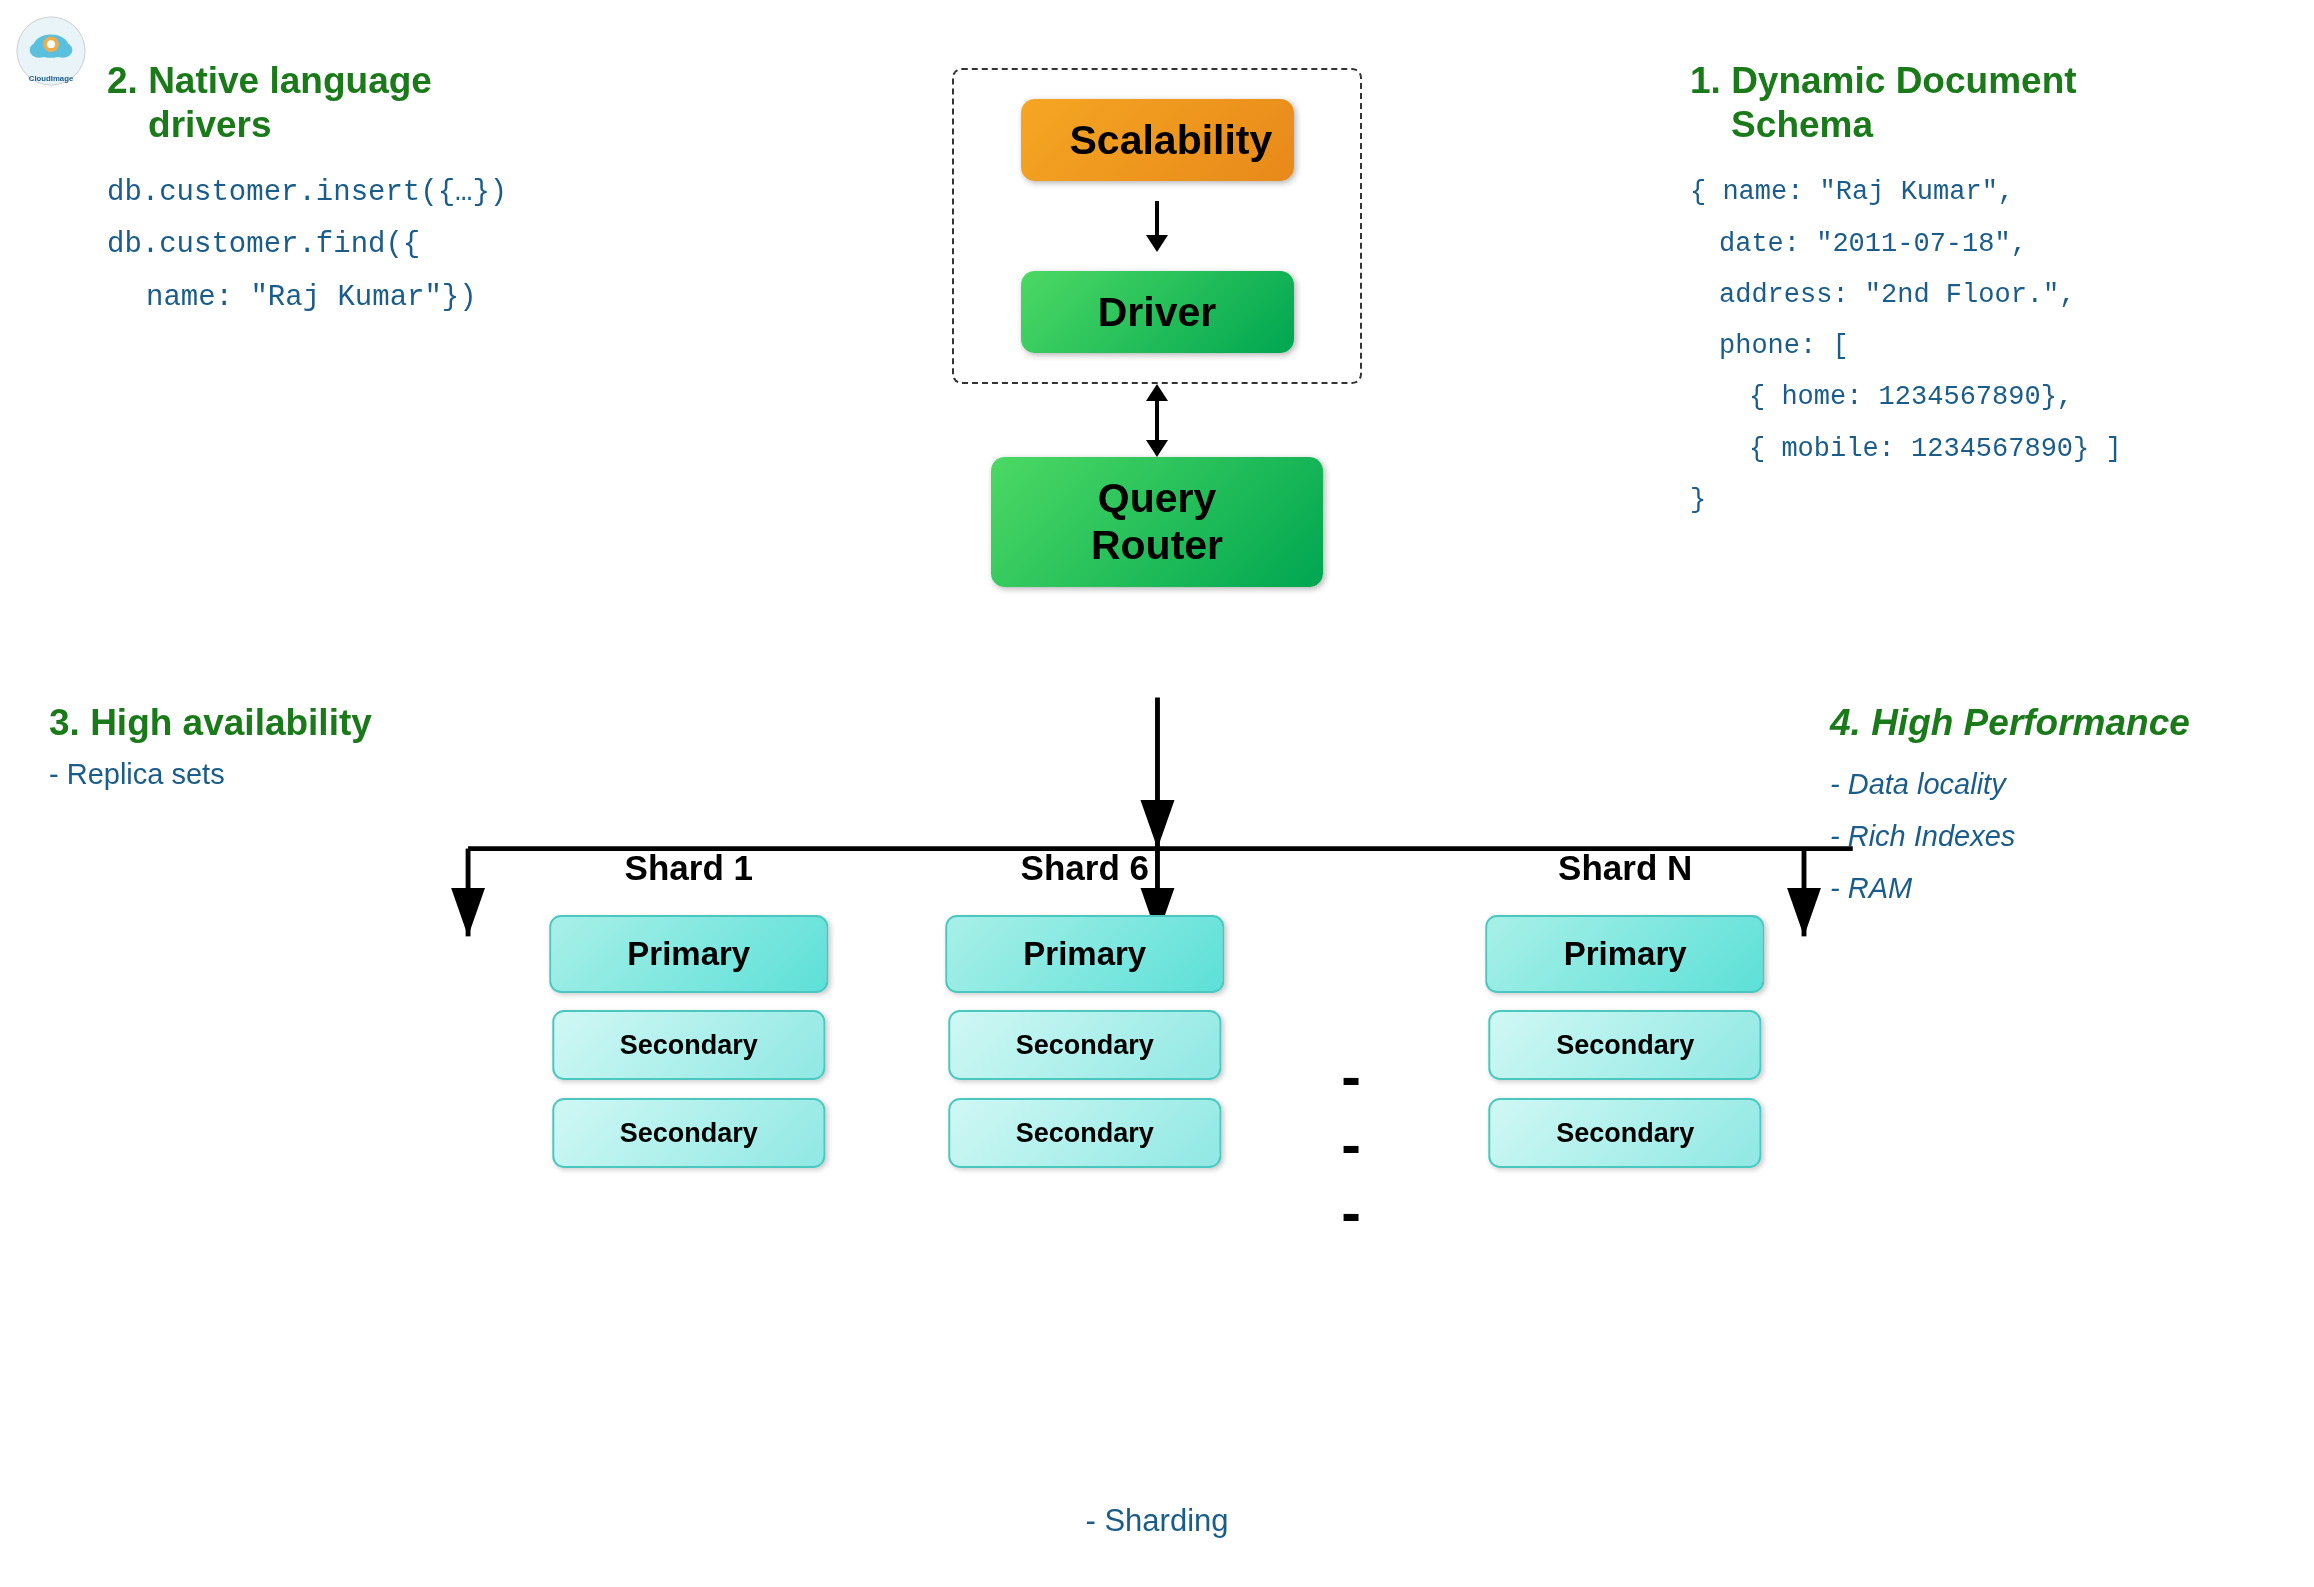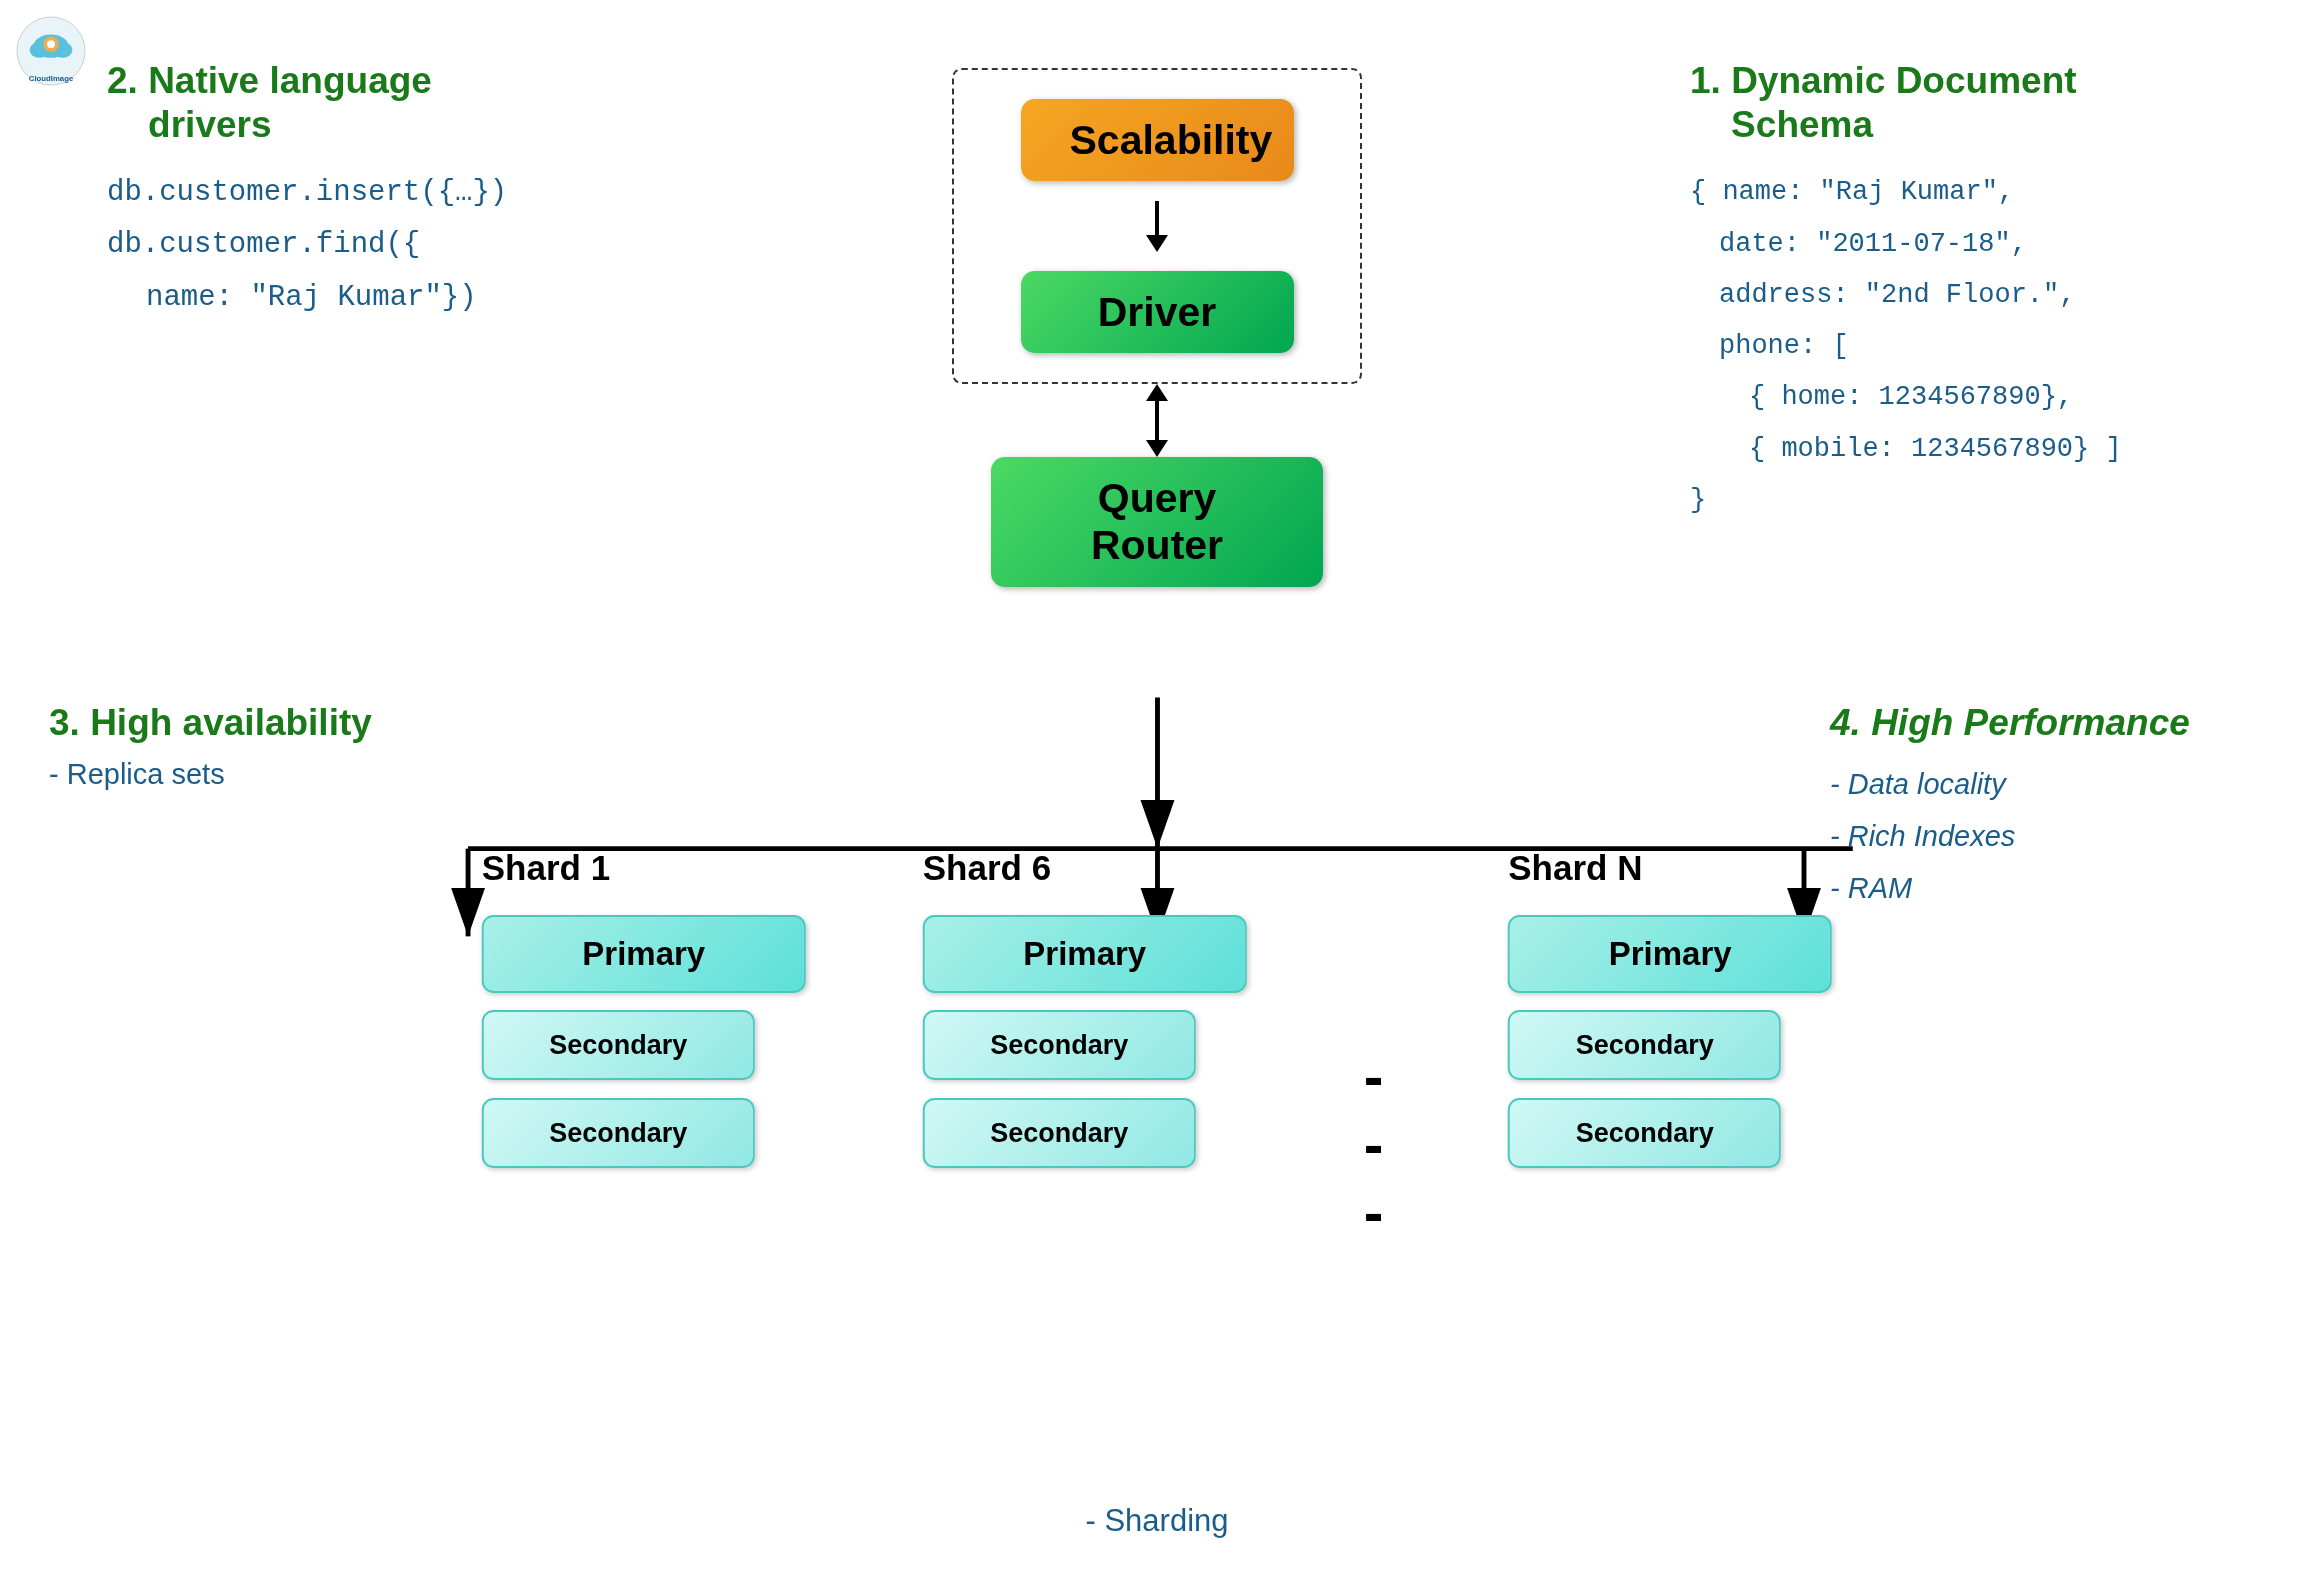--- a/index.html
+++ b/index.html
@@ -169,40 +169,41 @@
       left: 50%;
       transform: translateX(-50%);
       display: flex;
       gap: 117px;
       align-items: flex-start;
     }
 
     .shard {
       display: flex;
       flex-direction: column;
+      align-items: center;
       gap: 17.6px;
     }
 
     .shard-label {
       font-size: 35px;
       font-weight: bold;
       color: #000;
       margin-bottom: 9.8px;
     }
 
     .node-primary {
       background: linear-gradient(135deg, #a8f0e8, #5de0d8);
       border: 2px solid #4ac8c0;
       border-radius: 11.7px;
       padding: 17.6px 0;
       font-size: 33px;
       font-weight: bold;
       color: #000;
       text-align: center;
-      width: 324px;
+      width: 279px;
       box-shadow: 2px 2px 4.9px rgba(0,0,0,0.2);
     }
 
     .node-secondary {
       background: linear-gradient(135deg, #d0f8f4, #90e8e4);
       border: 2px solid #4ac8c0;
       border-radius: 11.7px;
       padding: 17.6px 0;
       font-size: 27px;
       font-weight: bold;

